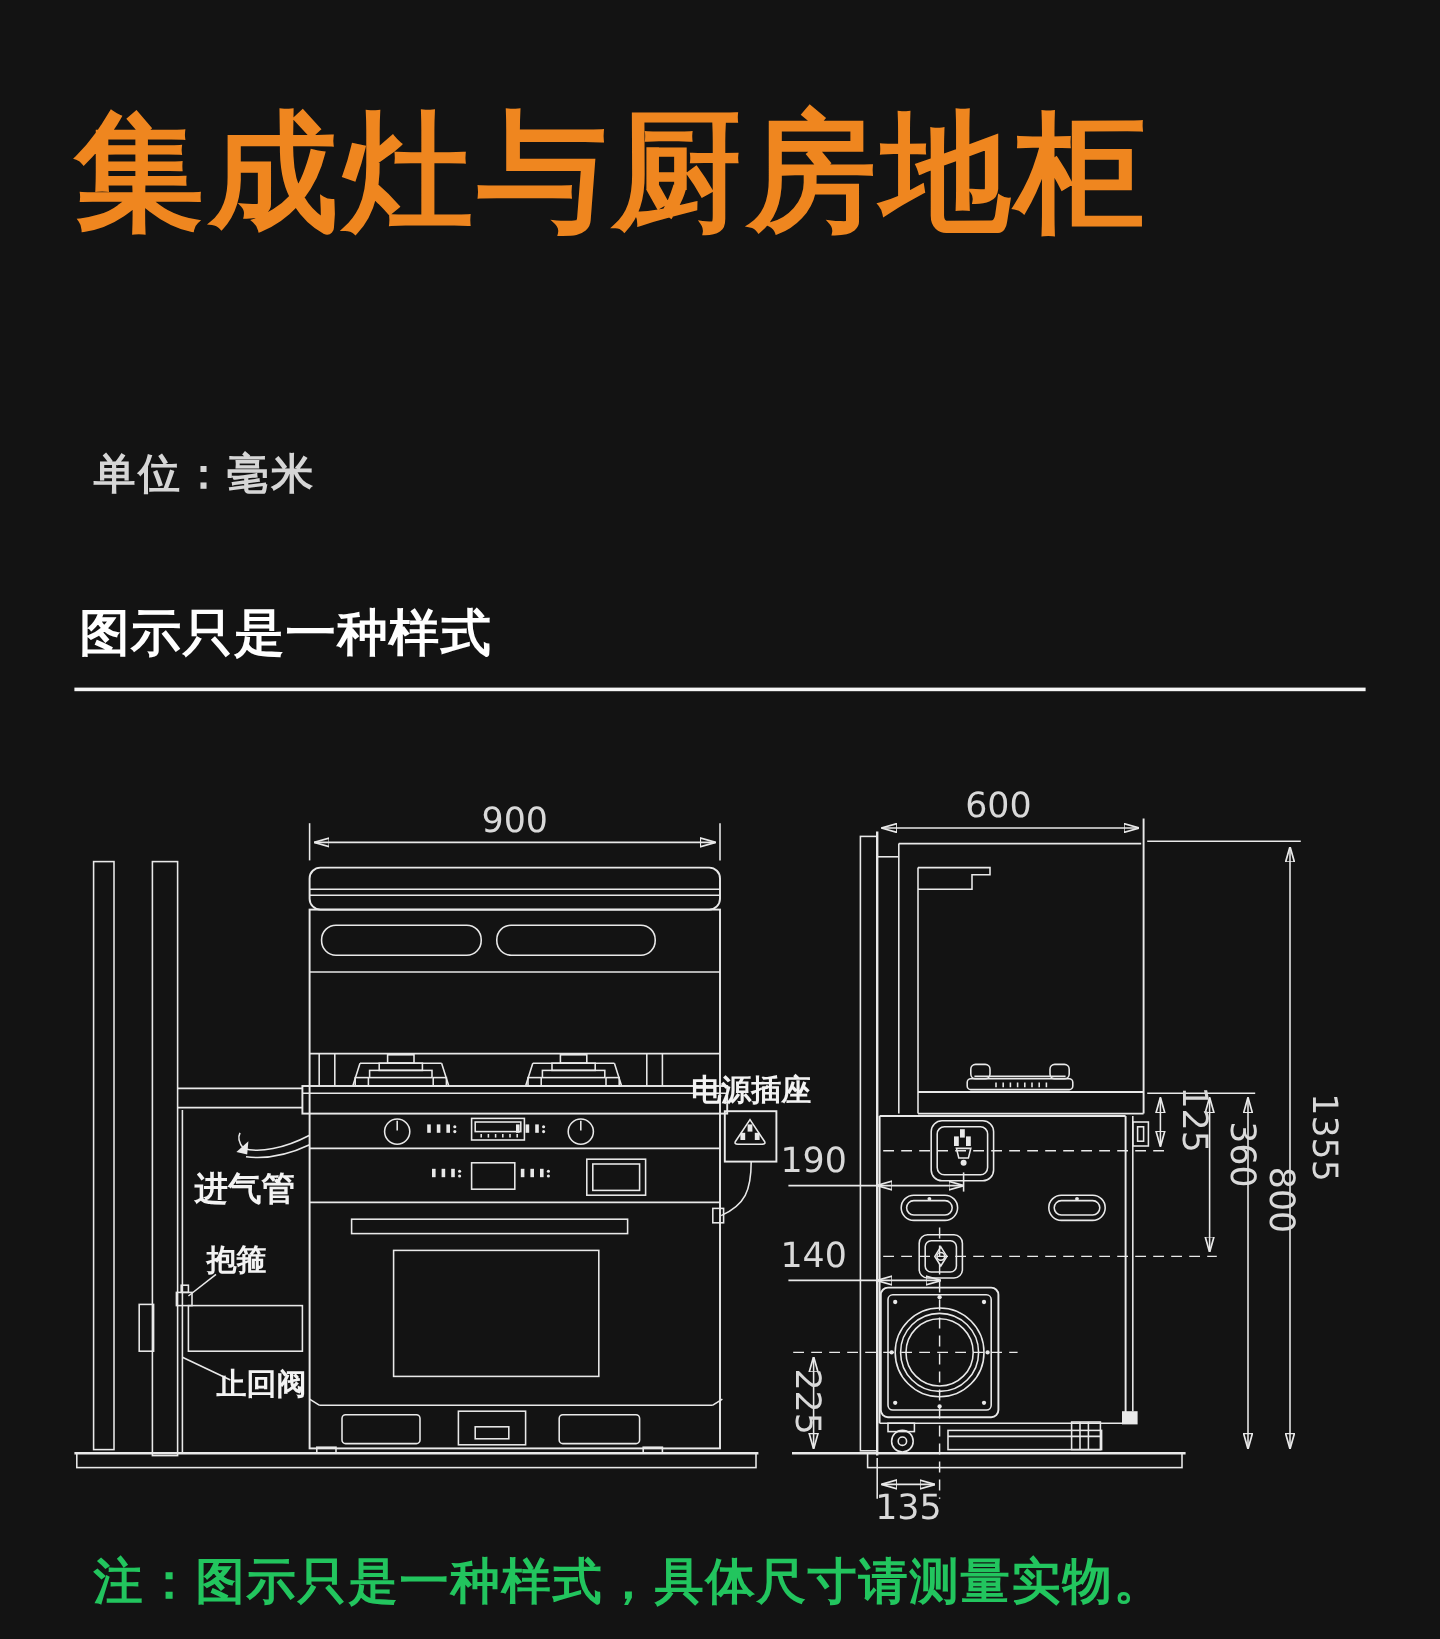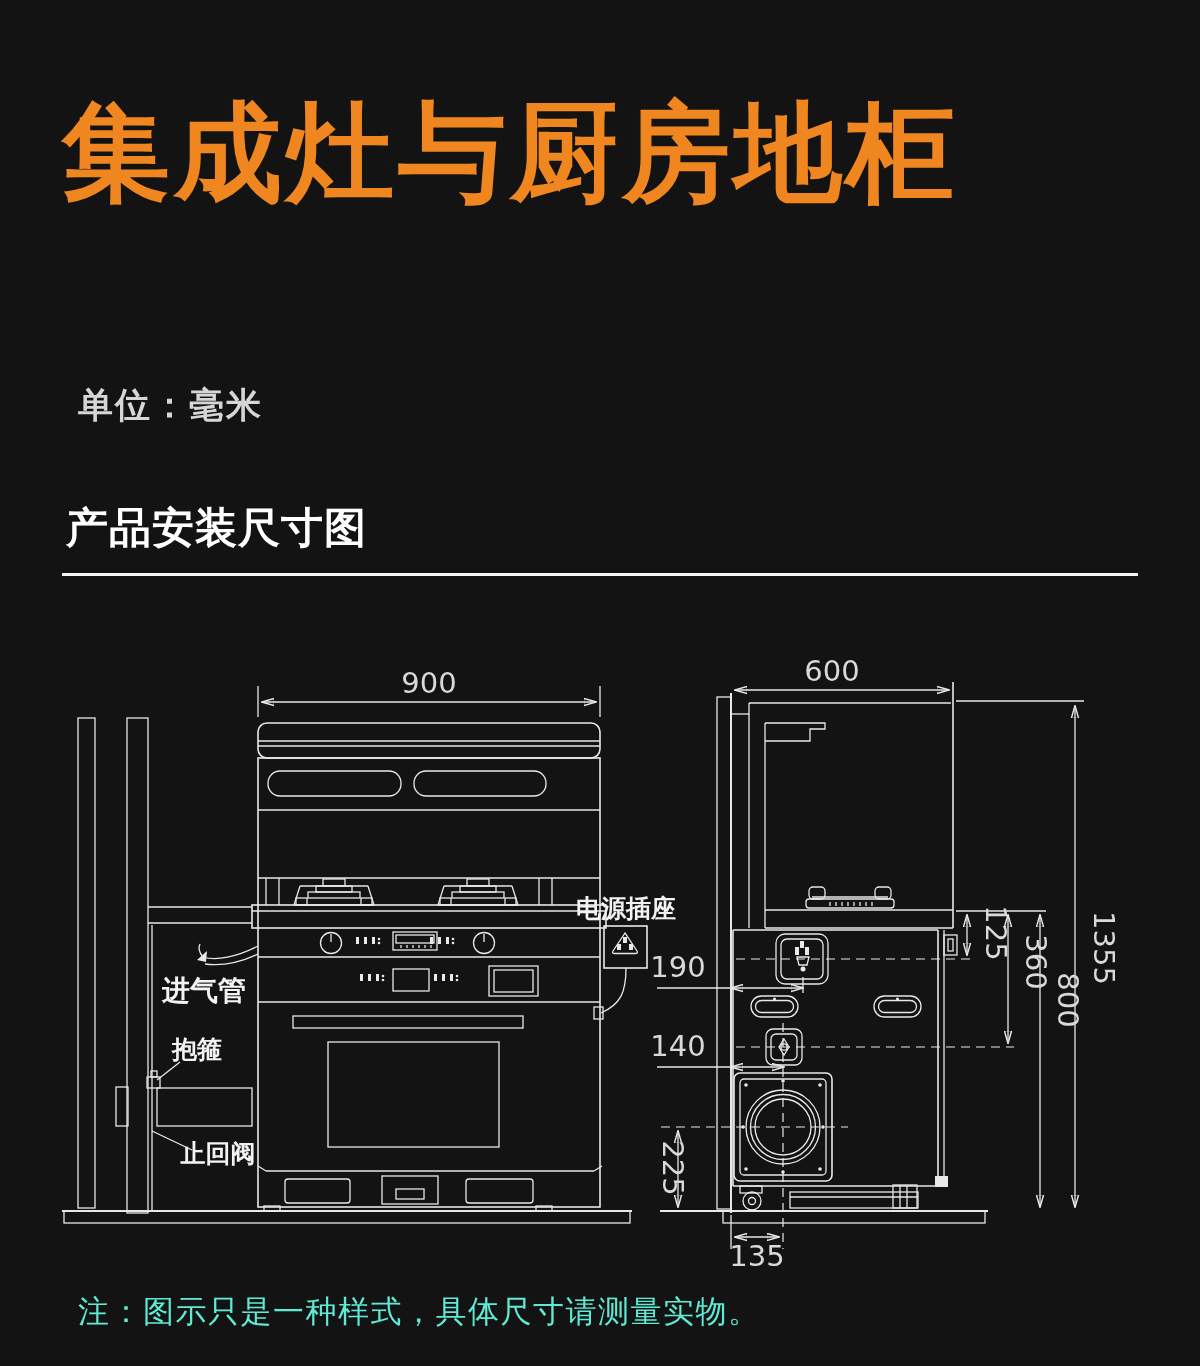--- a/index.html
+++ b/index.html
@@ -1,24 +1,24 @@
 <!DOCTYPE html>
 <html><head>
 <meta charset="utf-8">
 <style>
   html,body{margin:0;padding:0;background:#131313;}
   #stage{position:relative;width:1200px;height:1366px;background:#131313;overflow:hidden;
          font-family:"Liberation Sans","DejaVu Sans",sans-serif;}
   .title{position:absolute;left:62px;top:78px;color:#EF861F;font-size:108px;font-weight:900;
          line-height:150px;letter-spacing:4px;white-space:nowrap;}
-  .title span{display:block;}
-  .unit{position:absolute;left:78px;top:382px;color:#d6d6d6;font-size:35px;font-weight:700;letter-spacing:2px;}
+  .title span{display:block;font-family:Liberation Mono, monospace;}
+  .unit{position:absolute;left:78px;top:372px;color:#d6d6d6;font-size:35px;font-weight:700;letter-spacing:2px;}
   .section{position:absolute;left:66px;top:500px;color:#ffffff;font-size:42px;font-weight:800;letter-spacing:1px;}
   .rule{position:absolute;left:62px;top:573px;width:1076px;height:3px;background:#f5f5f5;}
-  .note{position:absolute;left:78px;top:1291px;color:#5eead4;font-size:31px;font-weight:400;letter-spacing:1.5px;}
+  .note{position:absolute;left:78px;top:1291px;color:#22c55e;font-size:41px;font-weight:700;letter-spacing:1.5px;}
   svg.draw{position:absolute;left:0;top:630px;width:1200px;height:660px;}
   svg.draw line,svg.draw path,svg.draw rect,svg.draw circle,svg.draw polyline{
       stroke:#e9e9e9;fill:none;stroke-width:1.3;}
   svg.draw .w2{stroke-width:2;}
   svg.draw .w16{stroke-width:1.6;}
   svg.draw .fill{fill:#e9e9e9;stroke:none;}
   svg.draw .dash{stroke-dasharray:9 6;stroke-width:1.2;}
   svg.draw text{stroke:none;}
   .dim{font-family:"DejaVu Sans",sans-serif;font-size:29px;fill:#d9d9d9;}
   .cjk{font-family:"Liberation Sans","DejaVu Sans",sans-serif;font-weight:700;fill:#f3f3f3;font-size:26px;}
@@ -26,21 +26,21 @@
 </head>
 <body>
 
 <div id="stage">
 
   <div class="title">
     <span>集成灶与厨房地柜</span>
   </div>
 
   <div class="unit">单位：毫米</div>
-  <div class="section">产品安装尺寸图</div>
+  <div class="section">图示只是一种样式</div>
   <div class="rule"></div>
 
   <svg class="draw" viewBox="0 630 1200 660">
     <defs>
       <marker id="ar" viewBox="0 0 12 8" markerWidth="13" markerHeight="9" refX="11.5" refY="4" orient="auto-start-reverse" markerUnits="userSpaceOnUse">
         <path d="M12,4 L0,0.6 L0,7.4 Z" fill="#e9e9e9" stroke="none"></path>
       </marker>
       <pattern id="pg" width="9" height="12" patternUnits="userSpaceOnUse">
         <line x1="0" y1="12" x2="9" y2="0" stroke="#e9e9e9" stroke-width="1.2"></line>
       </pattern>

